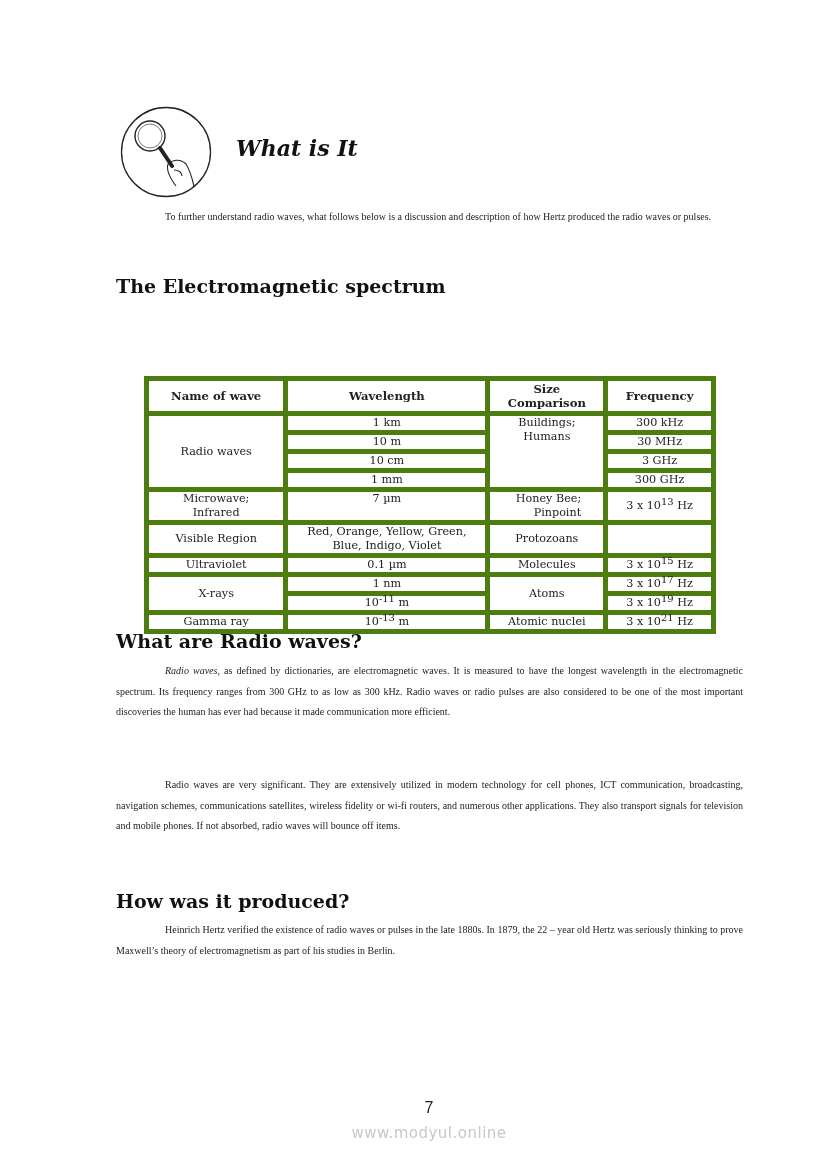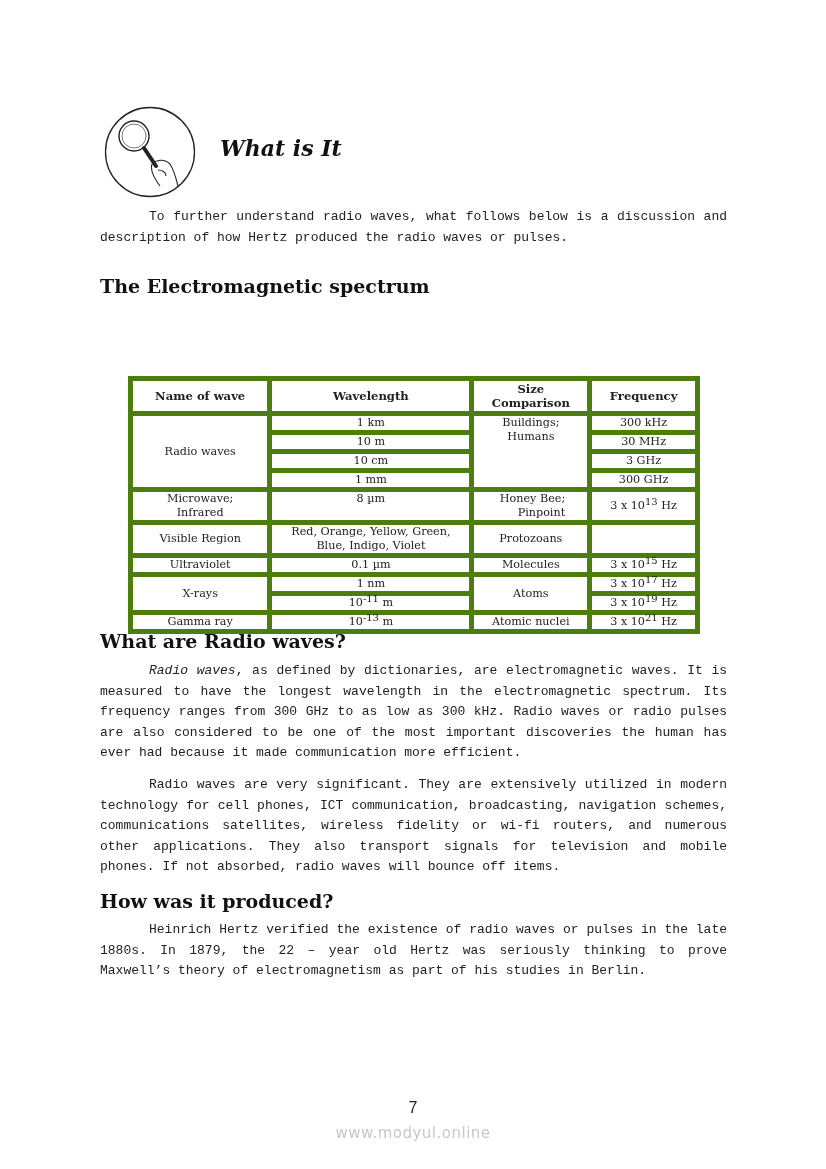--- a/index.html
+++ b/index.html
@@ -1,24 +1,24 @@
 <!DOCTYPE html>
 <html><head>
 <meta charset="utf-8">
 <style>
   html, body { margin: 0; padding: 0; background: #ffffff; }
   body { width: 826px; height: 1169px; position: relative; overflow: hidden;
          font-family: "DejaVu Serif", serif; color: #1a1a1a; }
-  .page { position: absolute; left: 0; top: 0; width: 668px; height: 1169px; }
+  .page { position: absolute; left: 16px; top: 0; width: 668px; height: 1169px; }
   .icon-circle { position: absolute; left: 104px; top: 106px; width: 92px; height: 92px; }
   .title { position: absolute; left: 220px; top: 135px; font-family: "DejaVu Serif", serif;
            font-weight: bold; font-style: italic; font-size: 22px; color: #111; margin: 0; }
   .body-text { position: absolute; left: 100px; width: 627px; font-size: 14.6px; line-height: 20.6px;
                text-align: justify; margin: 0; font-family: "Liberation Serif", serif; color: #222; }
-  .body-text.loose { font-family: Liberation Mono, monospace; font-size: 13px; line-height: 20.6px; }
+  .body-text.loose { font-family: Liberation Serif, serif; font-size: 10px; line-height: 20.6px; }
   .indent { text-indent: 49px; }
   .heading { position: absolute; left: 100px; font-family: "DejaVu Serif", serif; font-weight: bold;
              font-size: 19px; margin: 0; color: #111; }
   .plain { text-align: left; }
 
   table.spectrum { position: absolute; left: 128px; top: 376px; width: 572px; border-collapse: collapse;
                    font-family: "DejaVu Serif", serif; font-size: 11.2px; color: #222; }
   table.spectrum td, table.spectrum th { border: 5px solid #4d7c0f; padding: 0 4px; text-align: center;
                                          line-height: 14px; vertical-align: middle; }
   table.spectrum th { font-weight: bold; font-size: 11.6px; height: 30px; line-height: 14px; }
@@ -82,21 +82,21 @@
       <tr class="r15">
         <td>10 cm</td>
         <td>3 GHz</td>
       </tr>
       <tr class="r15">
         <td>1 mm</td>
         <td>300 GHz</td>
       </tr>
       <tr class="r31">
         <td style="padding:0 34px;">Microwave; Infrared</td>
-        <td class="top">8 µm</td>
+        <td class="top">7 µm</td>
         <td style="padding:0 22px;text-align:right;">Honey Bee; Pinpoint</td>
         <td><span>3 x 10</span><sup>13</sup><span> Hz</span></td>
       </tr>
       <tr class="r31">
         <td>Visible Region</td>
         <td style="padding:0 14px;">Red, Orange, Yellow, Green, Blue, Indigo, Violet</td>
         <td>Protozoans</td>
         <td></td>
       </tr>
       <tr class="r15">

